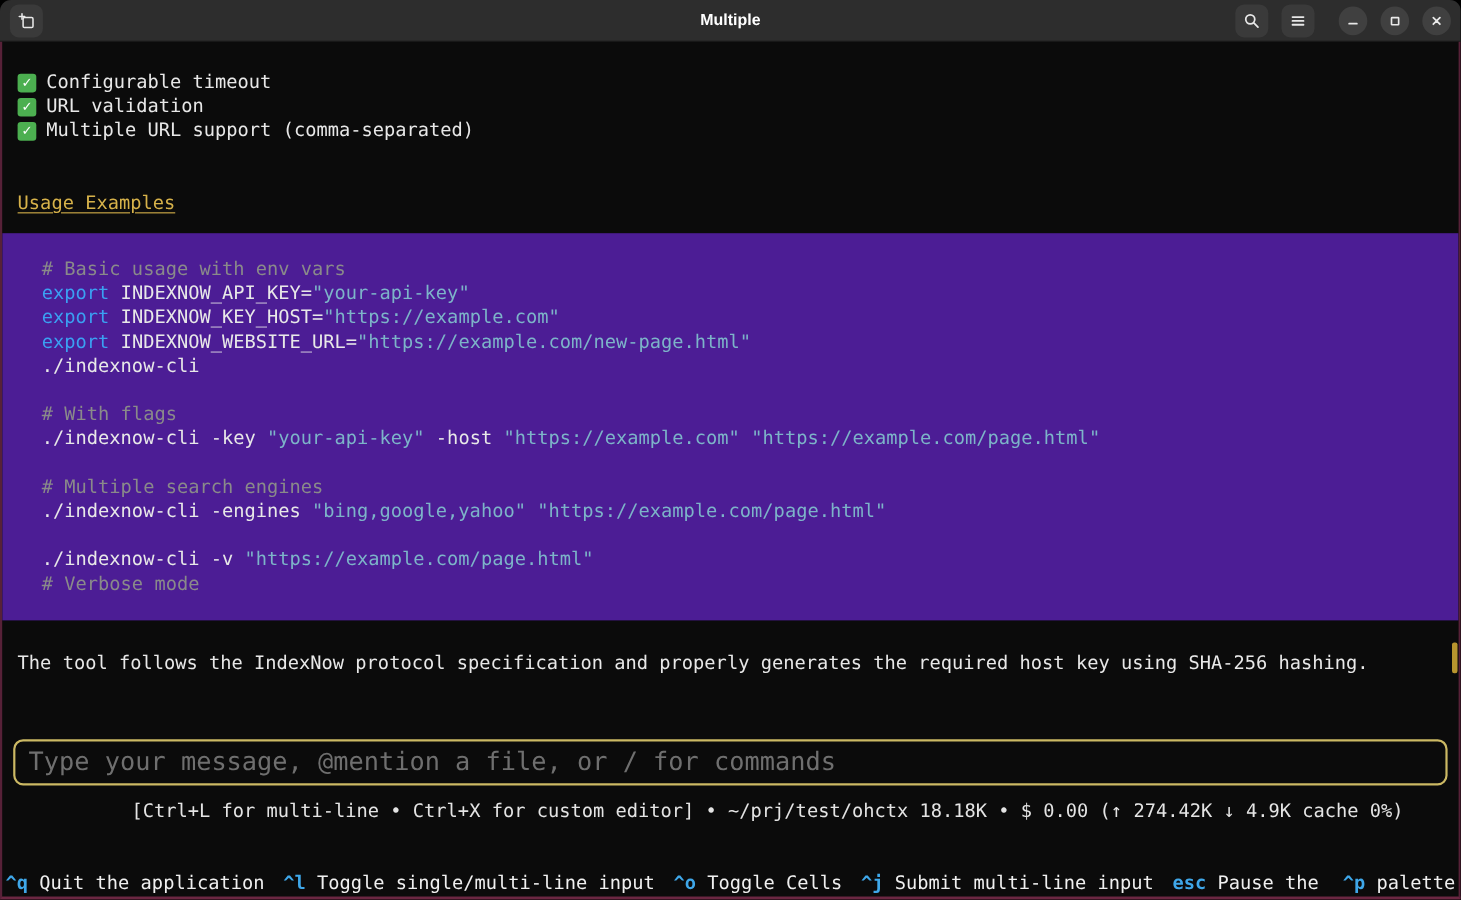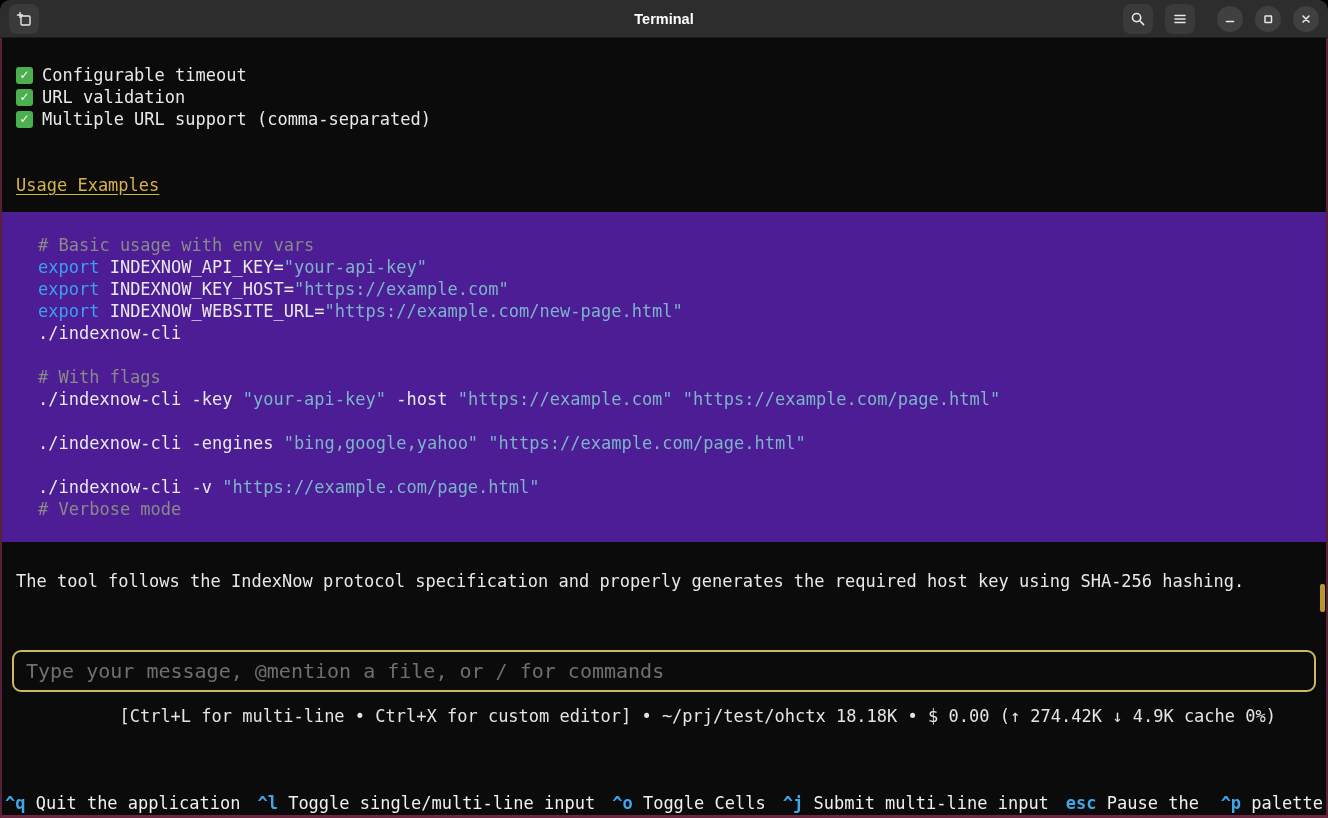--- a/index.html
+++ b/index.html
@@ -49,21 +49,21 @@
   .tok-str   { color:#7db4c9; }
   .tok-plain { color:#e8e8e8; }
 
   .paragraph { margin-top:28px; white-space:pre; }
 
   .input-box { margin:58px 10px 0 10px; height:42px; flex:0 0 auto;
                border:2px solid #ccb964; border-radius:9px; background:#0b0b0b;
                display:flex; align-items:center; padding:0 12px; }
   .msg-input { flex:1; background:transparent; border:none; outline:none;
                color:#fde047; font-family:"DejaVu Sans Mono", monospace;
-               font-size:20px; }
+               font-size:23px; }
   .msg-input::placeholder { color:#6f6f6f; }
 
   .status-bar { margin-top:13px; display:flex; justify-content:flex-end;
                 padding:0 50px 0 4px; color:#e4e4e4; white-space:pre; }
 
   .help-bar { margin-top:auto; margin-bottom:1px; display:flex; align-items:flex-start;
               gap:17px; padding:0 3px; color:#f0f0f0; white-space:pre; }
   .help-item.last { margin-left:auto; }
   .help-key { color:#3fa7e9; font-weight:700; }
 
@@ -77,21 +77,21 @@
 
   <div class="titlebar">
     <button class="tb-btn square">
       <span>
         <svg width="16" height="16" viewBox="0 0 16 16" fill="none" stroke="#e8e8e8" stroke-width="1.4" stroke-linecap="round">
           <rect x="5" y="5" width="9" height="9" rx="1.2"></rect>
           <path d="M1.5 4 H6.5 M4 1.5 V6.5"></path>
         </svg>
       </span>
     </button>
-    <div class="tb-title">Terminal</div>
+    <div class="tb-title">Multiple</div>
     <div class="tb-right">
       <button class="tb-btn square">
         <span>
           <svg width="16" height="16" viewBox="0 0 16 16" fill="none" stroke="#e8e8e8" stroke-width="1.6" stroke-linecap="round">
             <circle cx="6.6" cy="6.6" r="4.1"></circle>
             <path d="M9.8 9.8 L13.6 13.6"></path>
           </svg>
         </span>
       </button>
       <button class="tb-btn square">
@@ -146,20 +146,21 @@
       <div class="code-block">
           <div class="code-line"><span class="tok-cmt"># Basic usage with env vars</span></div>
           <div class="code-line"><span class="tok-kw">export</span><span class="tok-plain"> INDEXNOW_API_KEY=</span><span class="tok-str">"your-api-key"</span></div>
           <div class="code-line"><span class="tok-kw">export</span><span class="tok-plain"> INDEXNOW_KEY_HOST=</span><span class="tok-str">"https://example.com"</span></div>
           <div class="code-line"><span class="tok-kw">export</span><span class="tok-plain"> INDEXNOW_WEBSITE_URL=</span><span class="tok-str">"https://example.com/new-page.html"</span></div>
           <div class="code-line"><span class="tok-plain">./indexnow-cli</span></div>
           <div class="code-line">&nbsp;</div>
           <div class="code-line"><span class="tok-cmt"># With flags</span></div>
           <div class="code-line"><span class="tok-plain">./indexnow-cli -key </span><span class="tok-str">"your-api-key"</span><span class="tok-plain"> -host </span><span class="tok-str">"https://example.com"</span><span class="tok-plain"> </span><span class="tok-str">"https://example.com/page.html"</span></div>
           <div class="code-line">&nbsp;</div>
+          <div class="code-line"><span class="tok-cmt"># Multiple search engines</span></div>
           <div class="code-line"><span class="tok-plain">./indexnow-cli -engines </span><span class="tok-str">"bing,google,yahoo"</span><span class="tok-plain"> </span><span class="tok-str">"https://example.com/page.html"</span></div>
           <div class="code-line">&nbsp;</div>
           <div class="code-line"><span class="tok-plain">./indexnow-cli -v </span><span class="tok-str">"https://example.com/page.html"</span></div>
           <div class="code-line"><span class="tok-cmt"># Verbose mode</span></div>
         </div>
       <div class="paragraph">The tool follows the IndexNow protocol specification and properly generates the required host key using SHA-256 hashing.</div>
     </div>
 
     <div class="input-box">
       <input class="msg-input" type="text" placeholder="Type your message, @mention a file, or / for commands" style="">

